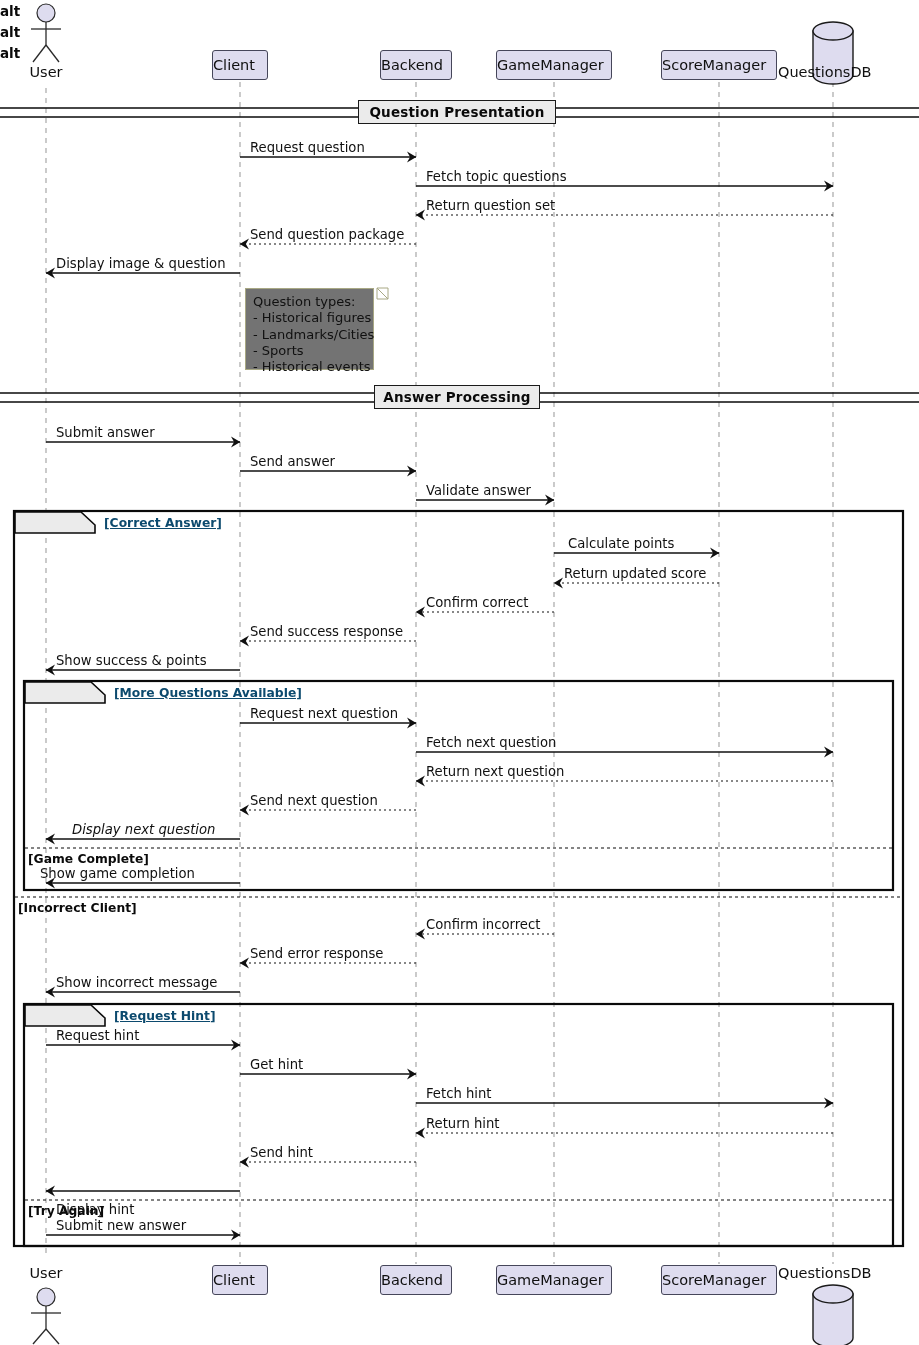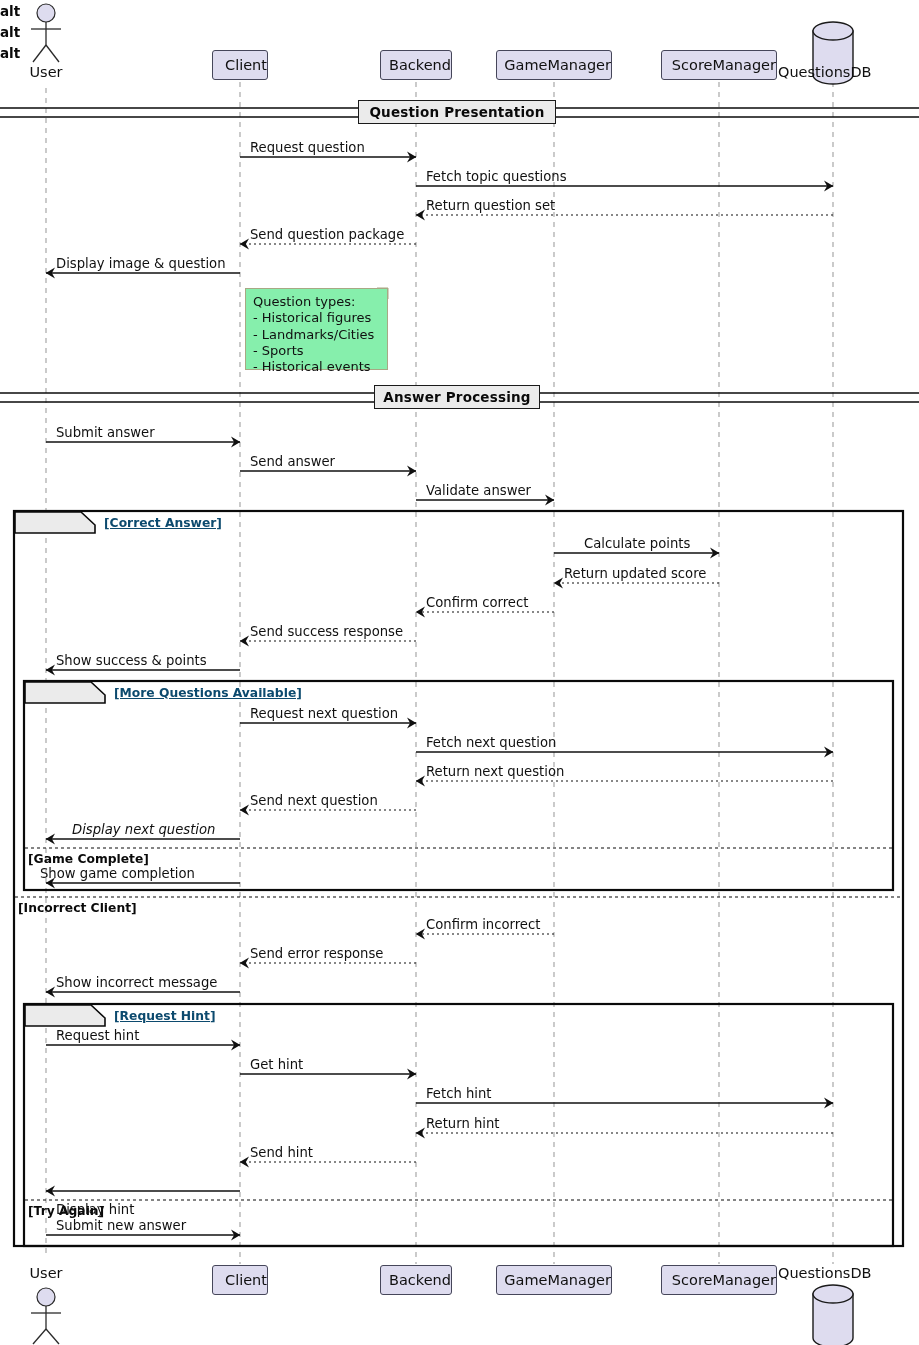--- a/index.html
+++ b/index.html
@@ -3,21 +3,21 @@
 <meta charset="utf-8">
 <style>
   html,body{margin:0;padding:0;background:#ffffff;}
   body{width:919px;height:1345px;font-family:"DejaVu Sans",sans-serif;}
   #diagram{position:relative;width:919px;height:1345px;overflow:hidden;}
   .layer{position:absolute;left:0;top:0;width:919px;height:1345px;}
   svg.layer{pointer-events:none;}
 
   
   .pbox{position:absolute;box-sizing:border-box;background:#DEDCEF;border:1px solid #46465A;
-        border-radius:3px;display:flex;align-items:center;justify-content:flex-end;
+        border-radius:3px;display:flex;align-items:center;justify-content:flex-start;
         font-size:14.5px;color:#101010;white-space:nowrap;}
   .actor-label{position:absolute;font-size:14.5px;color:#101010;white-space:nowrap;text-align:center;}
   .db-label{position:absolute;font-size:14.5px;color:#101010;white-space:nowrap;}
 
   
   .msg{position:absolute;font-size:13.2px;color:#101010;white-space:nowrap;}
 
   
   .divlabel{position:absolute;box-sizing:border-box;background:#EBEBEB;border:1.6px solid #1a1a1a;
             display:flex;align-items:center;justify-content:center;
@@ -154,41 +154,41 @@
         <span>Answer Processing</span>
       </div>
       <div class="msg" style="left:250px;top:140px;">Request question</div>
       <div class="msg" style="left:426px;top:169px;">Fetch topic questions</div>
       <div class="msg" style="left:426px;top:198px;">Return question set</div>
       <div class="msg" style="left:250px;top:227px;">Send question package</div>
       <div class="msg" style="left:56px;top:256px;">Display image &amp; question</div>
       <div class="msg" style="left:56px;top:425px;">Submit answer</div>
       <div class="msg" style="left:250px;top:454px;">Send answer</div>
       <div class="msg" style="left:426px;top:483px;">Validate answer</div>
-      <div class="msg" style="left:584px;top:536px;">Calculate points</div>
+      <div class="msg" style="left:568px;top:536px;">Calculate points</div>
       <div class="msg" style="left:564px;top:566px;">Return updated score</div>
       <div class="msg" style="left:426px;top:595px;">Confirm correct</div>
       <div class="msg" style="left:250px;top:624px;">Send success response</div>
       <div class="msg" style="left:56px;top:653px;">Show success &amp; points</div>
       <div class="msg" style="left:250px;top:706px;">Request next question</div>
       <div class="msg" style="left:426px;top:735px;">Fetch next question</div>
       <div class="msg" style="left:426px;top:764px;">Return next question</div>
       <div class="msg" style="left:250px;top:793px;">Send next question</div>
       <div class="msg" style="left:72px;top:822px;font-style:italic;">Display next question</div>
       <div class="msg" style="left:40px;top:866px;">Show game completion</div>
       <div class="msg" style="left:426px;top:917px;">Confirm incorrect</div>
       <div class="msg" style="left:250px;top:946px;">Send error response</div>
       <div class="msg" style="left:56px;top:975px;">Show incorrect message</div>
       <div class="msg" style="left:56px;top:1028px;">Request hint</div>
       <div class="msg" style="left:250px;top:1057px;">Get hint</div>
       <div class="msg" style="left:426px;top:1086px;">Fetch hint</div>
       <div class="msg" style="left:426px;top:1116px;">Return hint</div>
       <div class="msg" style="left:250px;top:1145px;">Send hint</div>
       <div class="msg" style="left:56px;top:1174px;margin-top:28px;">Display hint</div>
       <div class="msg" style="left:56px;top:1218px;">Submit new answer</div>
-      <div class="note" style="left:245px;top:288px;width:143px;height:82px;background:#86efac;border-color:#A8A884;"><span>Question types:
+      <div class="note" style="left:245px;top:288px;width:129px;height:82px;background:#737373;border-color:#A8A884;"><span>Question types:
 - Historical figures
 - Landmarks/Cities
 - Sports
 - Historical events</span></div>
     </div>
 
 </div>
 
 </body></html>

